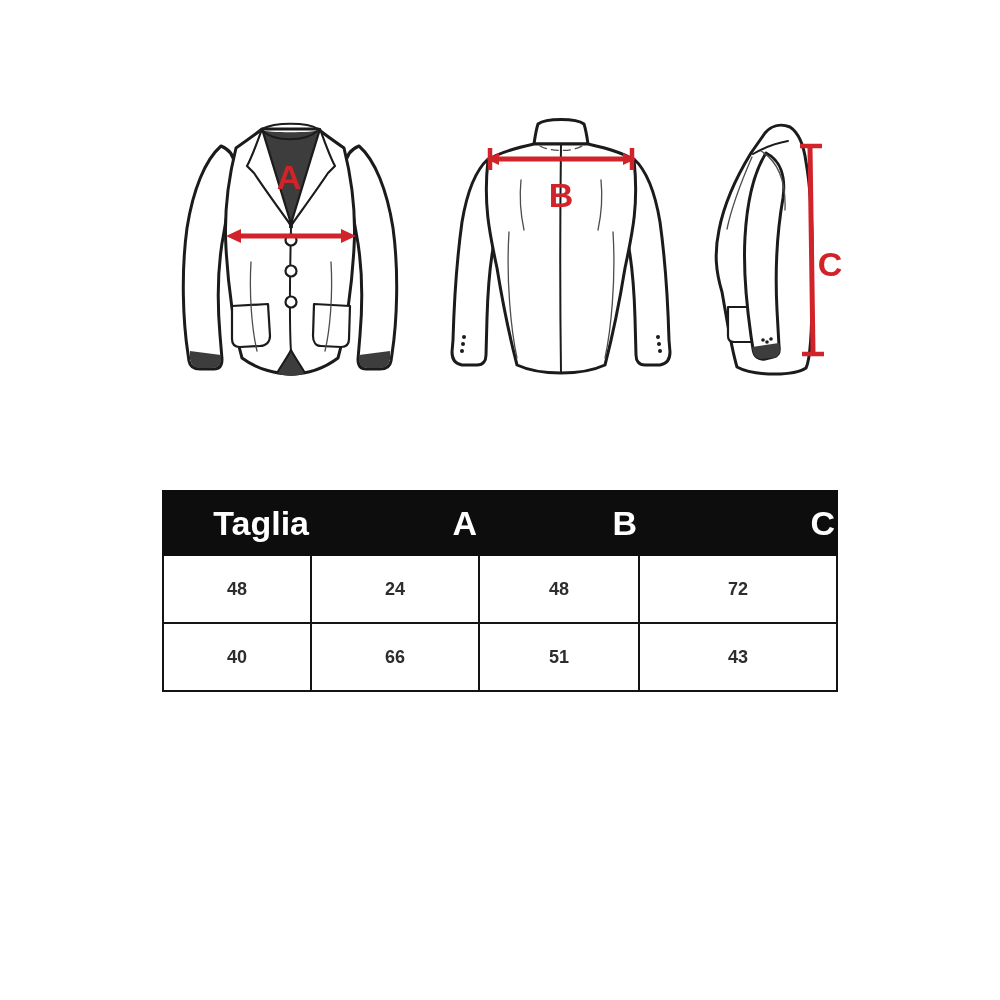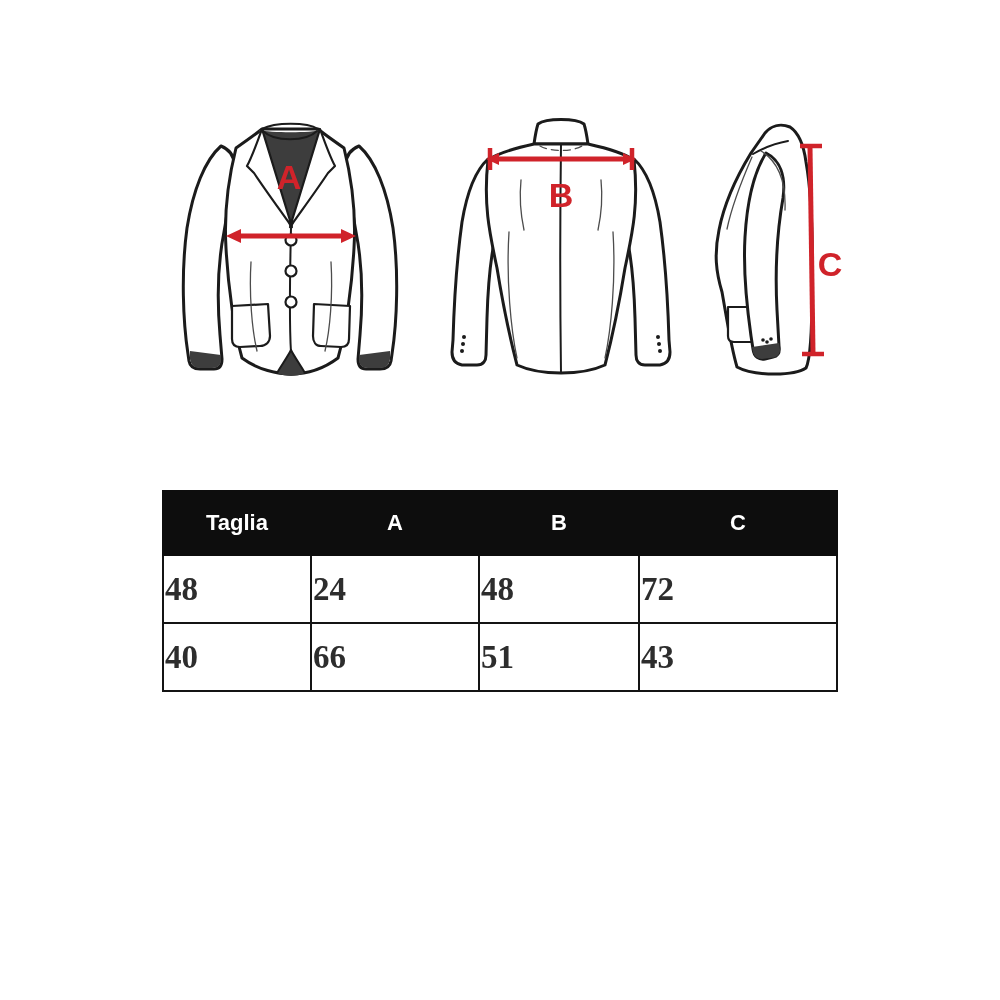--- a/index.html
+++ b/index.html
@@ -30,24 +30,24 @@
   .accent-text{fill:var(--accent);font-weight:bold;font-size:34px;font-family:"Liberation Sans",sans-serif;}
 
   .title{position:absolute;left:0;top:404px;width:1000px;text-align:center;
          font-size:31px;font-weight:800;color:#111;letter-spacing:-0.5px;}
 
   table.size-table{position:absolute;left:162px;top:490px;width:674px;
          border-collapse:collapse;table-layout:fixed;
          border:2px solid var(--table_border);}
   table.size-table th{background:var(--table_header_bg);color:var(--table_header_text);
          border:2px solid var(--table_header_bg);
-         font-size:22px;font-weight:bold;height:60px;text-align:center;vertical-align:middle;}
+         font-size:34px;font-weight:bold;height:60px;text-align:right;vertical-align:middle;}
   table.size-table td{background:#ffffff;color:var(--table_text);
          border:2px solid var(--table_border);
-         font-size:33px;font-weight:bold;height:64px;text-align:left;vertical-align:middle;font-family:Liberation Serif, serif;}
+         font-size:18px;font-weight:bold;height:64px;text-align:center;vertical-align:middle;}
   .c1{width:148px;} .c2{width:168px;} .c3{width:160px;} .c4{width:198px;}
 </style>
 </head>
 <body>
 
 <div class="canvas">
 
   <svg class="diagram" width="1000" height="470" viewBox="0 0 1000 470" xmlns="http://www.w3.org/2000/svg">
 
     <g>

